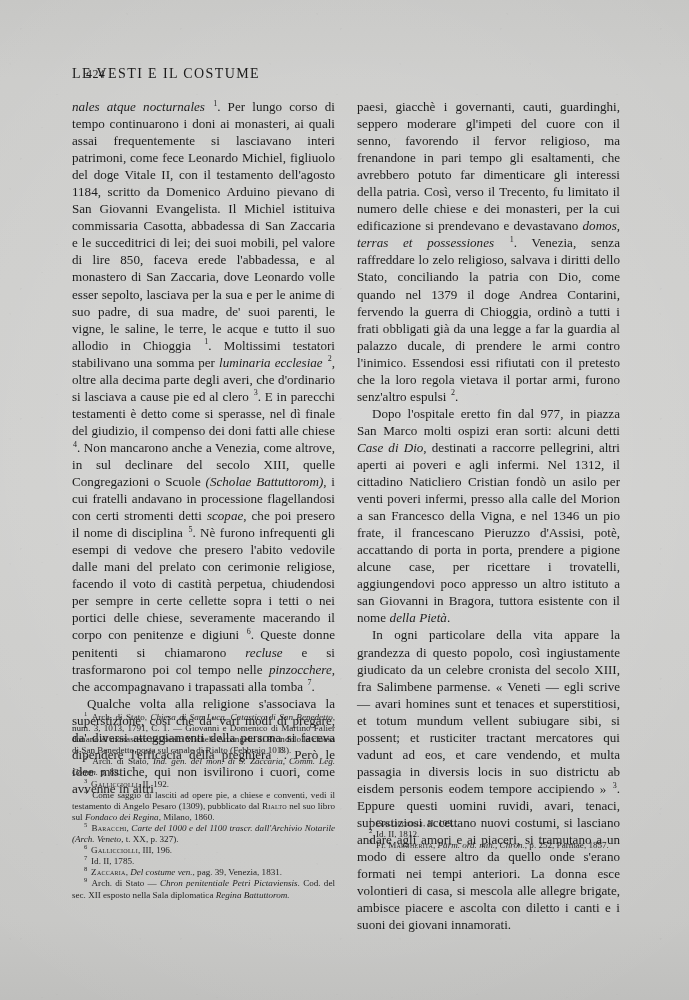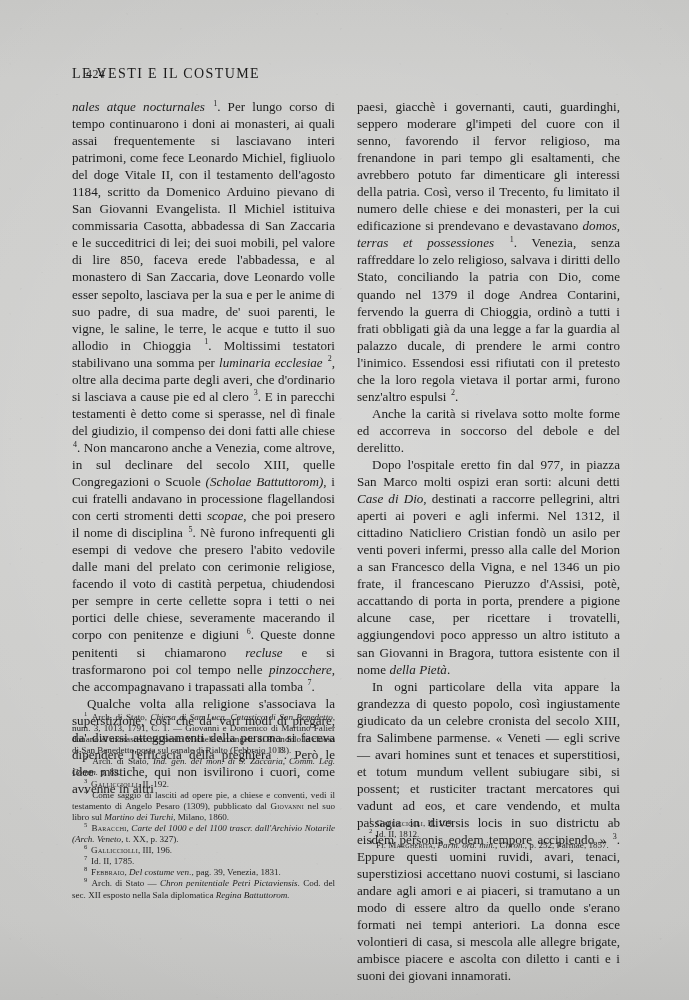--- a/index.html
+++ b/index.html
@@ -149,36 +149,35 @@
 
   <div class="columns">
 
     <div class="col col-left body">
       <p class="para-l-0"><i>nales atque nocturnales</i> <sup>1</sup>. Per lungo corso di tempo continuarono i doni ai monasteri, ai quali assai frequentemente si lasciavano interi patrimoni, come fece Leonardo Michiel, figliuolo del doge Vitale II, con il testamento dell'agosto 1184, scritto da Domenico Arduino pievano di San Giovanni Evangelista. Il Michiel istituiva commissaria Casotta, abbadessa di San Zaccaria e le succeditrici di lei; dei suoi mobili, pel valore di lire 850, faceva erede l'abbadessa, e al monastero di San Zaccaria, dove Leonardo volle esser sepolto, lasciava per la sua e per le anime di suo padre, di sua madre, de' suoi parenti, le vigne, le saline, le terre, le acque e tutto il suo allodio in Chioggia <sup>1</sup>. Moltissimi testatori stabilivano una somma per <i>luminaria ecclesiae</i> <sup>2</sup>, oltre alla decima parte degli averi, che d'ordinario si lasciava a cause pie ed al clero <sup>3</sup>. E in parecchi testamenti è detto come si sperasse, nel dì finale del giudizio, il compenso dei doni fatti alle chiese <sup>4</sup>. Non mancarono anche a Venezia, come altrove, in sul declinare del secolo XIII, quelle Congregazioni o Scuole <i>(Scholae Battuttorom)</i>, i cui fratelli andavano in processione flagellandosi con certi stromenti detti <i>scopae</i>, che poi presero il nome di disciplina <sup>5</sup>. Nè furono infrequenti gli esempi di vedove che presero l'abito vedovile dalle mani del prelato con cerimonie religiose, facendo il voto di castità perpetua, chiudendosi per sempre in certe cellette sopra i tetti o nei portici delle chiese, severamente macerando il corpo con penitenze e digiuni <sup>6</sup>. Queste donne penitenti si chiamarono <i>recluse</i> e si trasformarono poi col tempo nelle <i>pinzocchere</i>, che accompagnavano i trapassati alla tomba <sup>7</sup>.</p>
       <p class="indent para-l-1">Qualche volta alla religione s'associava la superstizione, così che da' vari modi di pregare, da' diversi atteggiamenti della persona si faceva dipendere l'efficacia della preghiera <sup>8</sup>. Però le idee mistiche, qui non isvilirono i cuori, come avvenne in altri</p>
     </div>
 
     <div class="col col-right body">
       <p class="para-r-0">paesi, giacchè i governanti, cauti, guardinghi, seppero moderare gl'impeti del cuore con il senno, favorendo il fervor religioso, ma frenandone in pari tempo gli esaltamenti, che avrebbero potuto far dimenticare gli interessi della patria. Così, verso il Trecento, fu limitato il numero delle chiese e dei monasteri, per la cui edificazione si prendevano e devastavano <i>domos, terras et possessiones</i> <sup>1</sup>. Venezia, senza raffreddare lo zelo religioso, salvava i diritti dello Stato, conciliando la patria con Dio, come quando nel 1379 il doge Andrea Contarini, fervendo la guerra di Chioggia, ordinò a tutti i frati obbligati già da una legge a far la guardia al palazzo ducale, di prendere le armi contro l'inimico. Essendosi essi rifiutati con il pretesto che la loro regola vietava il portar armi, furono senz'altro espulsi <sup>2</sup>.</p>
-      <p class="indent para-r-1">Anche la carità si rivelava sotto molte forme ed accorreva in soccorso del debole e del derelitto.</p>
       <p class="indent para-r-2">Dopo l'ospitale eretto fin dal 977, in piazza San Marco molti ospizi eran sorti: alcuni detti <i>Case di Dio</i>, destinati a raccorre pellegrini, altri aperti ai poveri e agli infermi. Nel 1312, il cittadino Naticliero Cristian fondò un asilo per venti poveri infermi, presso alla calle del Morion a san Francesco della Vigna, e nel 1346 un pio frate, il francescano Pieruzzo d'Assisi, potè, accattando di porta in porta, prendere a pigione alcune case, per ricettare i trovatelli, aggiungendovi poco appresso un altro istituto a san Giovanni in Bragora, tuttora esistente con il nome <i>della Pietà</i>.</p>
       <p class="indent para-r-3">In ogni particolare della vita appare la grandezza di questo popolo, così ingiustamente giudicato da un celebre cronista del secolo XIII, fra Salimbene parmense. « Veneti — egli scrive — avari homines sunt et tenaces et superstitiosi, et totum mundum vellent subiugare sibi, si possent; et rusticiter tractant mercatores qui vadunt ad eos, et care vendendo, et multa passagia in diversis locis in suo districtu ab eisdem personis eodem tempore accipiendo » <sup>3</sup>. Eppure questi uomini ruvidi, avari, tenaci, superstiziosi accettano nuovi costumi, si lasciano andare agli amori e ai piaceri, si tramutano a un modo di essere altro da quello onde s'erano formati nei tempi anteriori. La donna esce volontieri di casa, si mescola alle allegre brigate, ambisce piacere e ascolta con diletto i canti e i suoni dei giovani innamorati.</p>
     </div>
 
   </div>
 
   <div class="notes notes-left" id="notes-left" style="top: 712px;">
       <p><sup>1</sup> Arch. di Stato, <i>Chiesa di San Luca, Catastico di San Benedetto</i>, num. 3, 1013, 1791, C. 1. — Giovanni e Domenico di Martino Falier donano al monastero del beato Michele Arcangelo di Brondolo la chiesa di San Benedetto posta sul canale di Rialto (Febbraio 1013).</p>
       <p><sup>2</sup> Arch. di Stato, <i>Ind. gen. del mon. di S. Zaccaria, Comm. Leg. Comm.</i> p. 83.</p>
       <p><sup>3</sup> <span class="sc">Gallicciolli</span>, II, 192.</p>
-      <p><sup>4</sup> Come saggio di lasciti ad opere pie, a chiese e conventi, vedi il testamento di Angelo Pesaro (1309), pubblicato dal <span class="sc">Giovanni</span> nel suo libro sul <i>Martino dei Turchi</i>, Milano, 1860.</p>
+      <p><sup>4</sup> Come saggio di lasciti ad opere pie, a chiese e conventi, vedi il testamento di Angelo Pesaro (1309), pubblicato dal <span class="sc">Rialto</span> nel suo libro sul <i>Fondaco dei Regina</i>, Milano, 1860.</p>
       <p><sup>5</sup> <span class="sc">Baracchi</span>, <i>Carte del 1000 e del 1100 trascr. dall'Archivio Notarile (Arch. Veneto</i>, t. XX, p. 327).</p>
       <p><sup>6</sup> <span class="sc">Gallicciolli</span>, III, 196.</p>
       <p><sup>7</sup> Id. II, 1785.</p>
-      <p><sup>8</sup> <span class="sc">Febbraio</span>, <i>Del costume ven.</i>, pag. 39, Venezia, 1831.</p>
+      <p><sup>8</sup> <span class="sc">Zaccaria</span>, <i>Del costume ven.</i>, pag. 39, Venezia, 1831.</p>
       <p><sup>9</sup> Arch. di Stato — <i>Chron penitentiale Petri Pictaviensis.</i> Cod. del sec. XII esposto nella Sala diplomatica <i>Regina Battuttorom.</i></p>
     </div>
   <div class="notes notes-right" id="notes-right" style="top: 818px;">
       <p><sup>1</sup> <span class="sc">Gallicciolli</span>, II, 109.</p>
       <p><sup>2</sup> Id. II, 1812.</p>
       <p><sup>3</sup> Fr. <span class="sc">Margherita</span>, <i>Parm. ord. min., Chron.</i>, p. 252, Parmae, 1857.</p>
     </div>
 
 </div>
 

